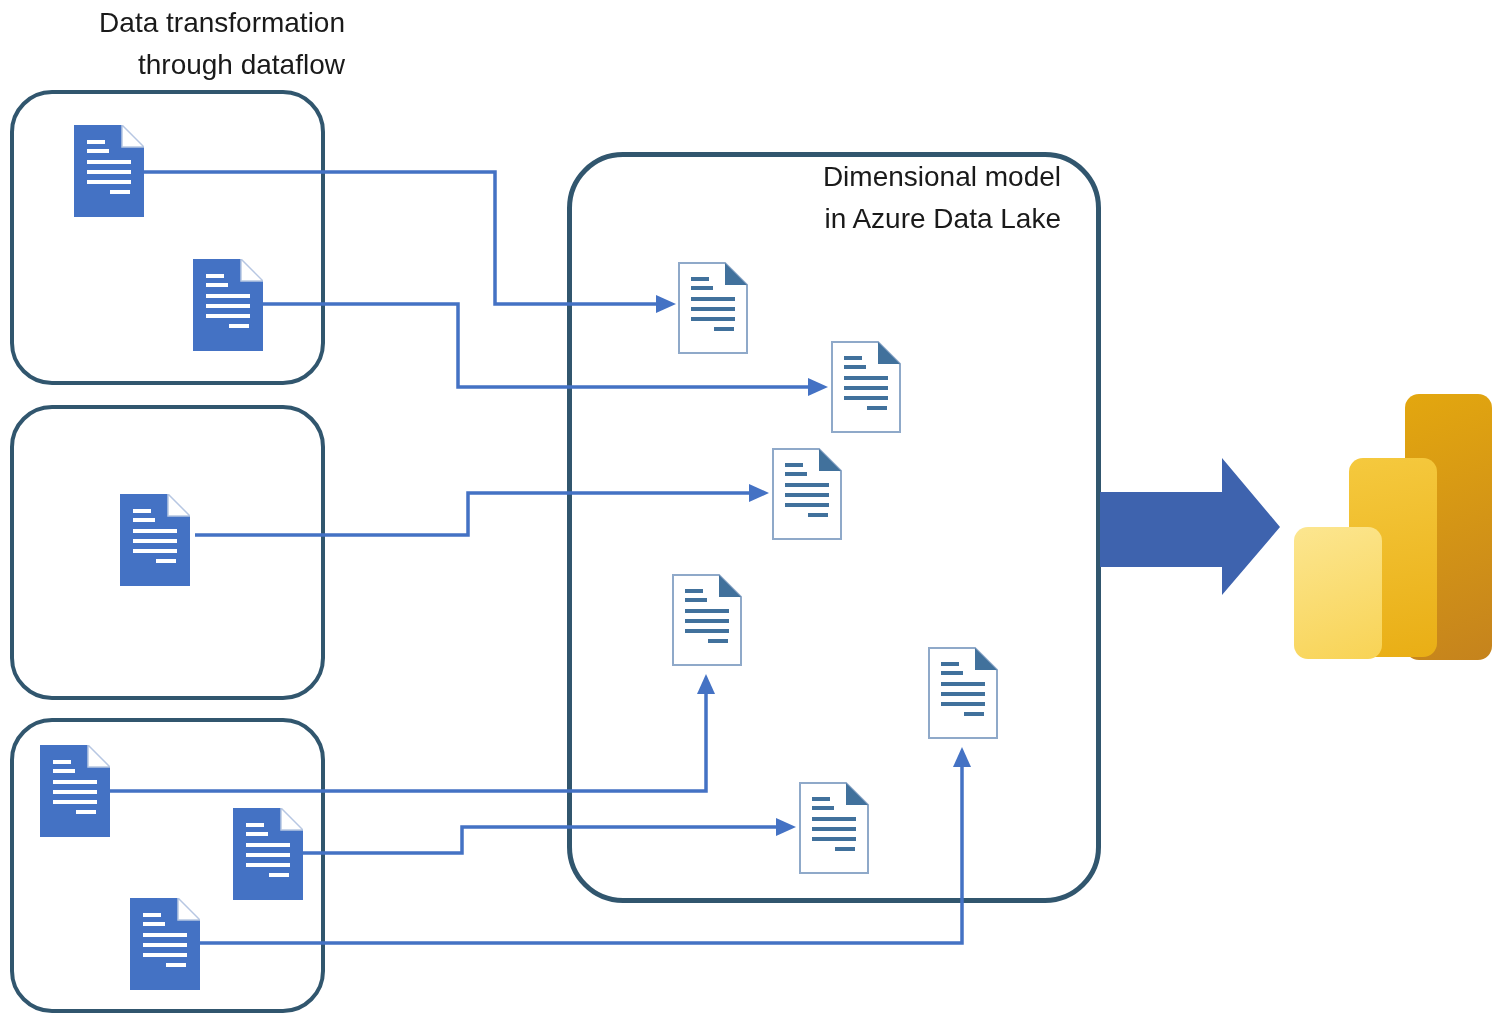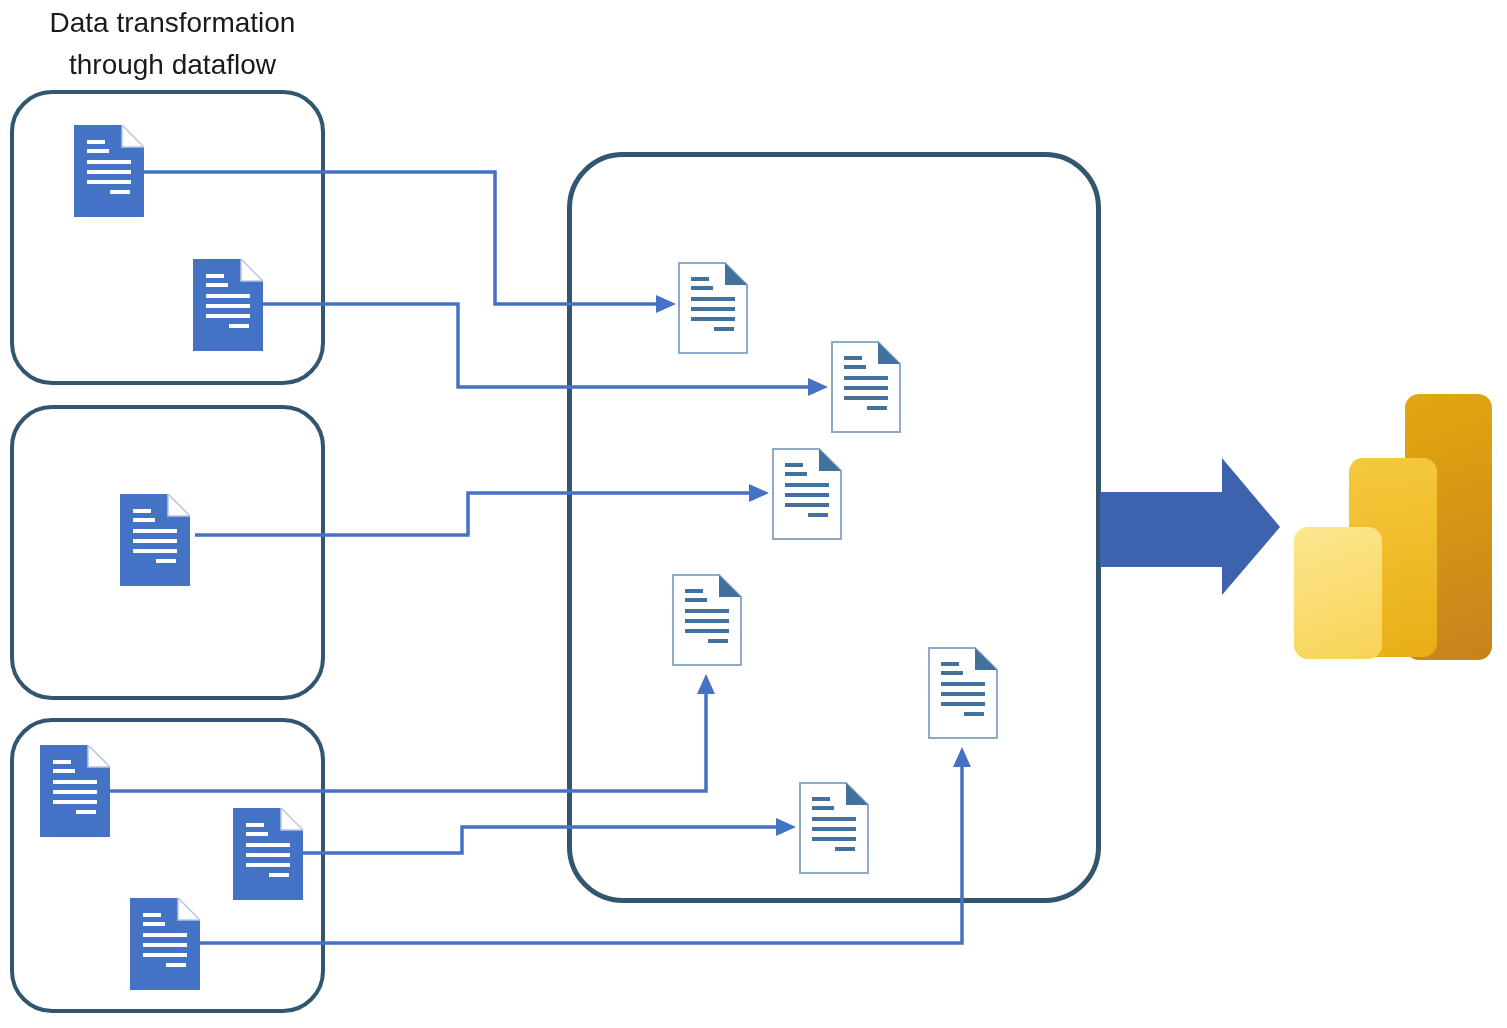--- a/index.html
+++ b/index.html
@@ -11,21 +11,21 @@
   .canvas {
     position: relative;
     width: 1507px;
     height: 1028px;
     background: #ffffff;
     overflow: hidden;
   }
   .group-title {
     position: absolute;
     white-space: pre-line;
-    text-align: center;
+    text-align: right;
     color: #1a1a1a;
     font-size: 28px;
     line-height: 42px;
     z-index: 4;
   }
   .left-title {
     left: 0px;
     top: 2px;
     width: 345px;
   }
@@ -151,20 +151,22 @@
           <rect x="13" y="45" width="44" height="4"></rect>
           <rect x="13" y="55" width="44" height="4"></rect>
           <rect x="36" y="65" width="20" height="4"></rect>
         </g>
       </symbol>
     </defs>
   </svg>
 
   <div class="group-title left-title">Data transformation
 through dataflow</div>
+  <div class="group-title model-title">Dimensional model
+in Azure Data Lake</div>
 
   <div class="source-box" style="top:90px"></div>
   <div class="source-box" style="top:405px"></div>
   <div class="source-box" style="top:718px"></div>
 
   <div class="model-box"></div>
 
   <svg class="doc" style="left:74px;top:125px">
       <use href="#doc-solid"></use>
     </svg>

